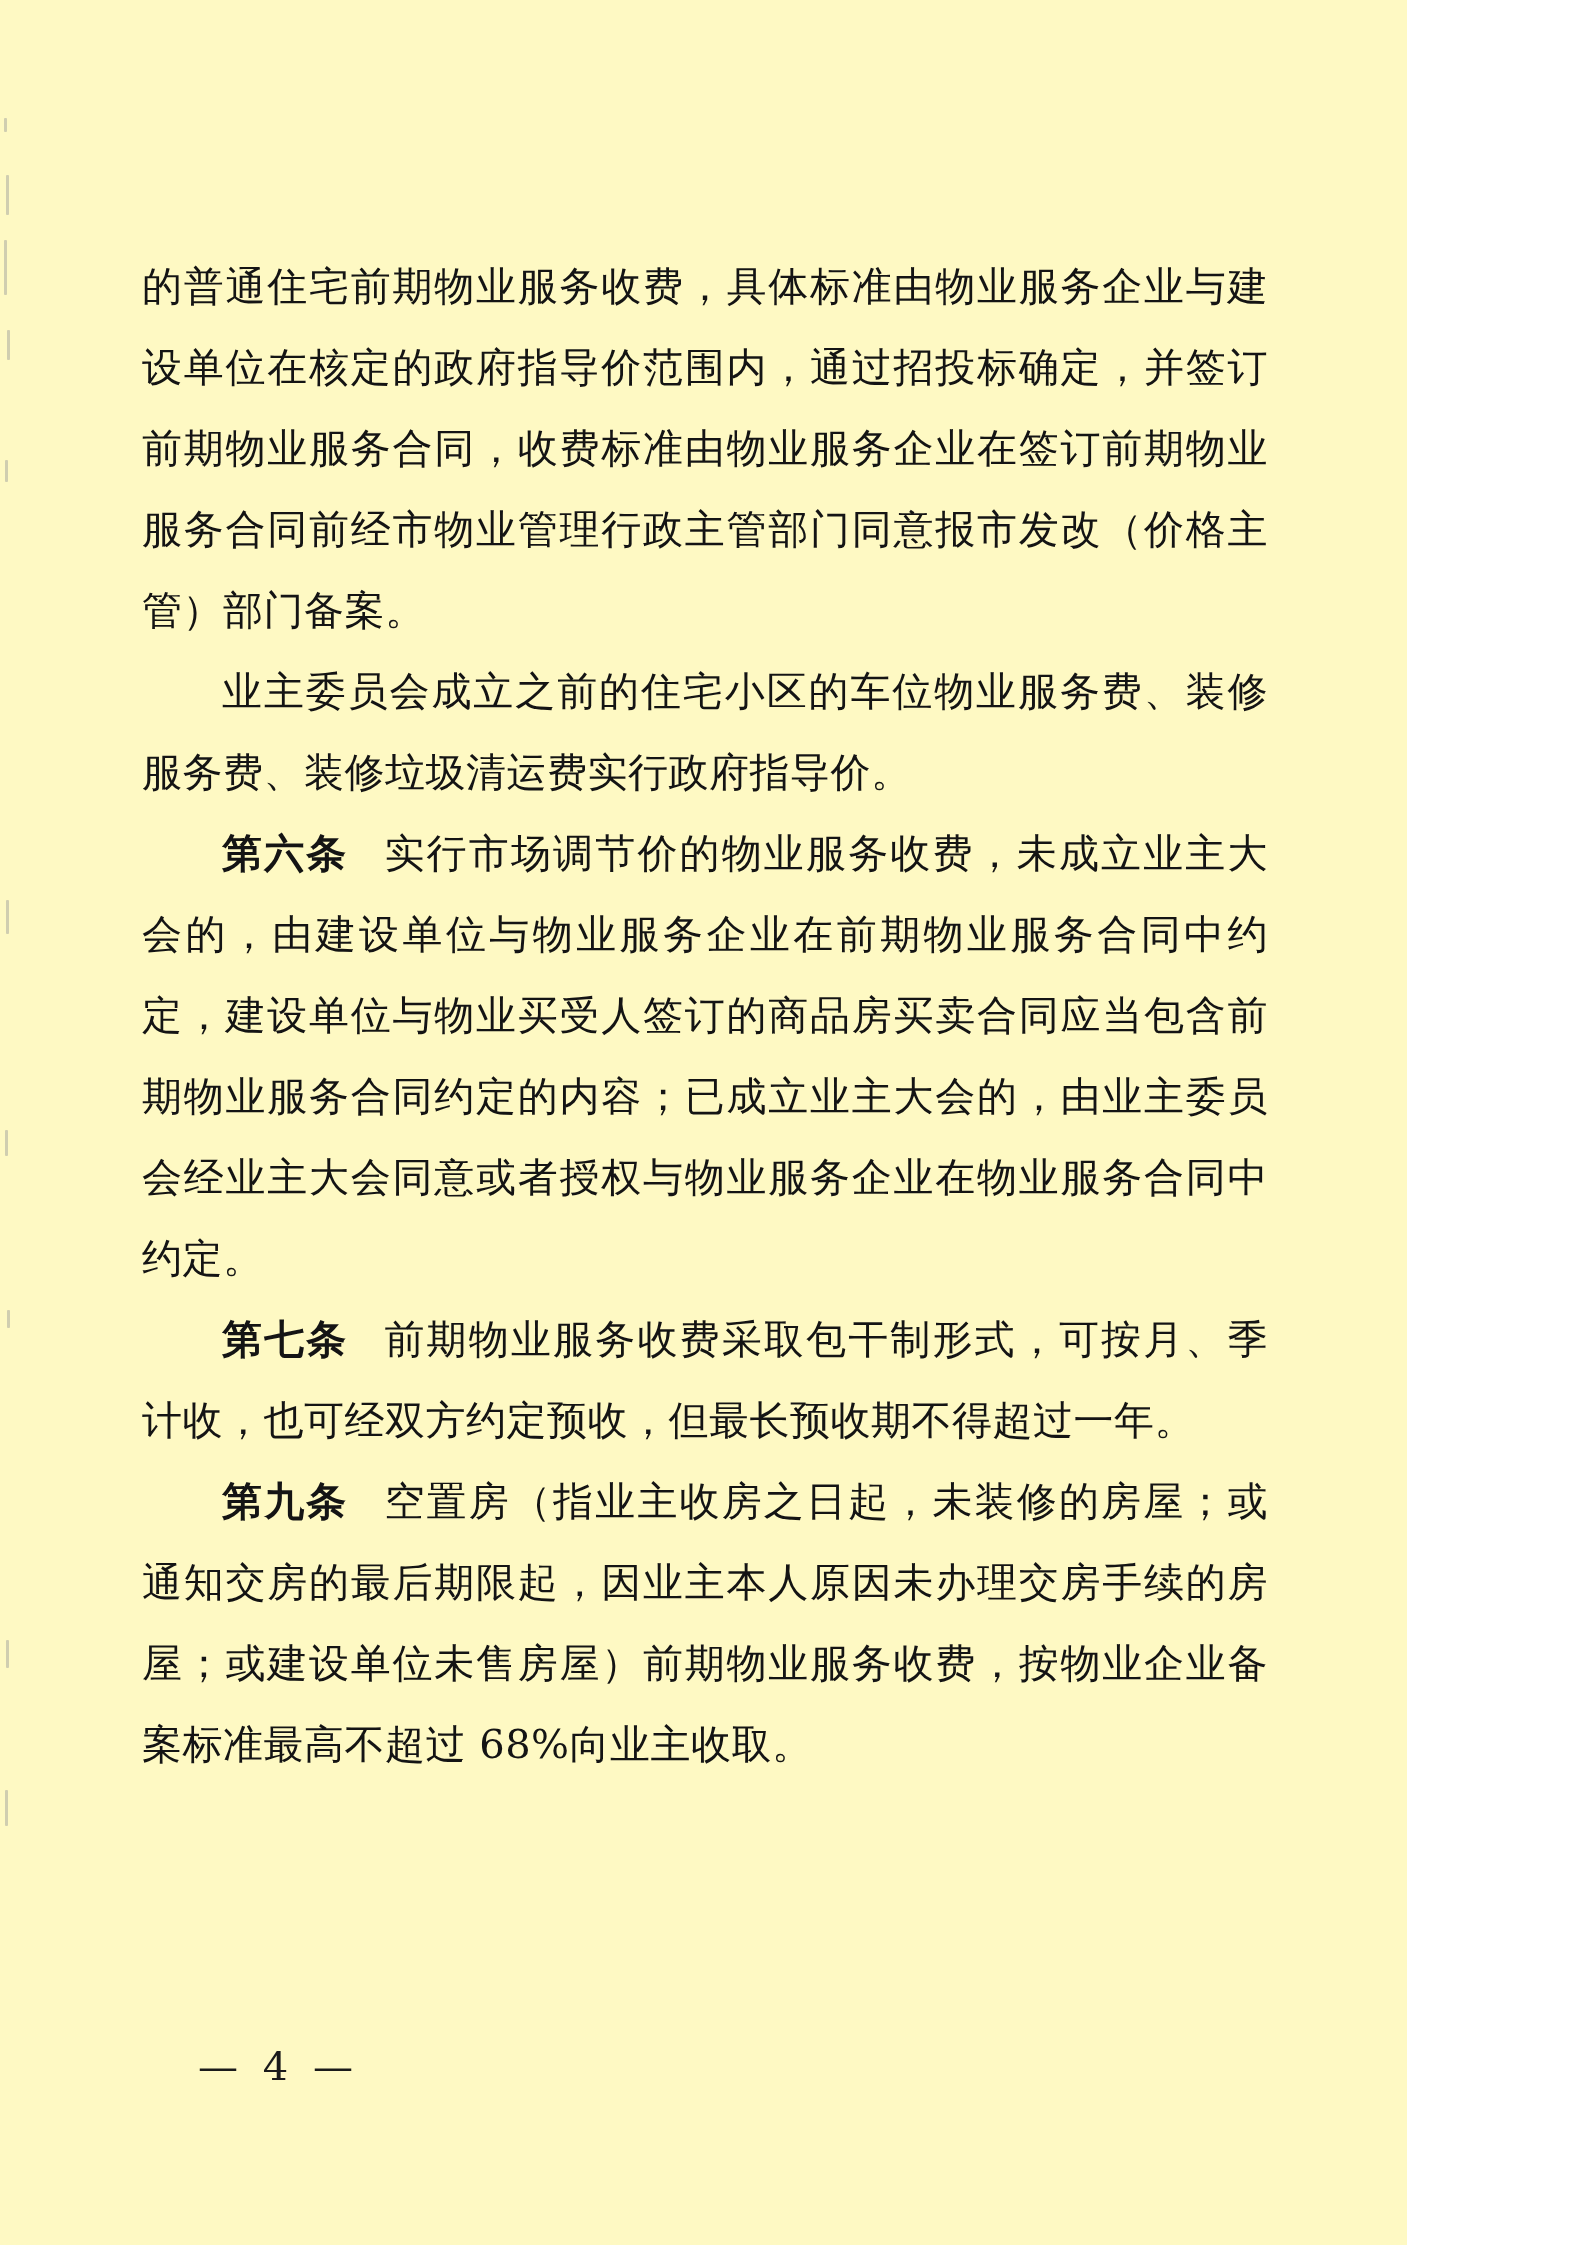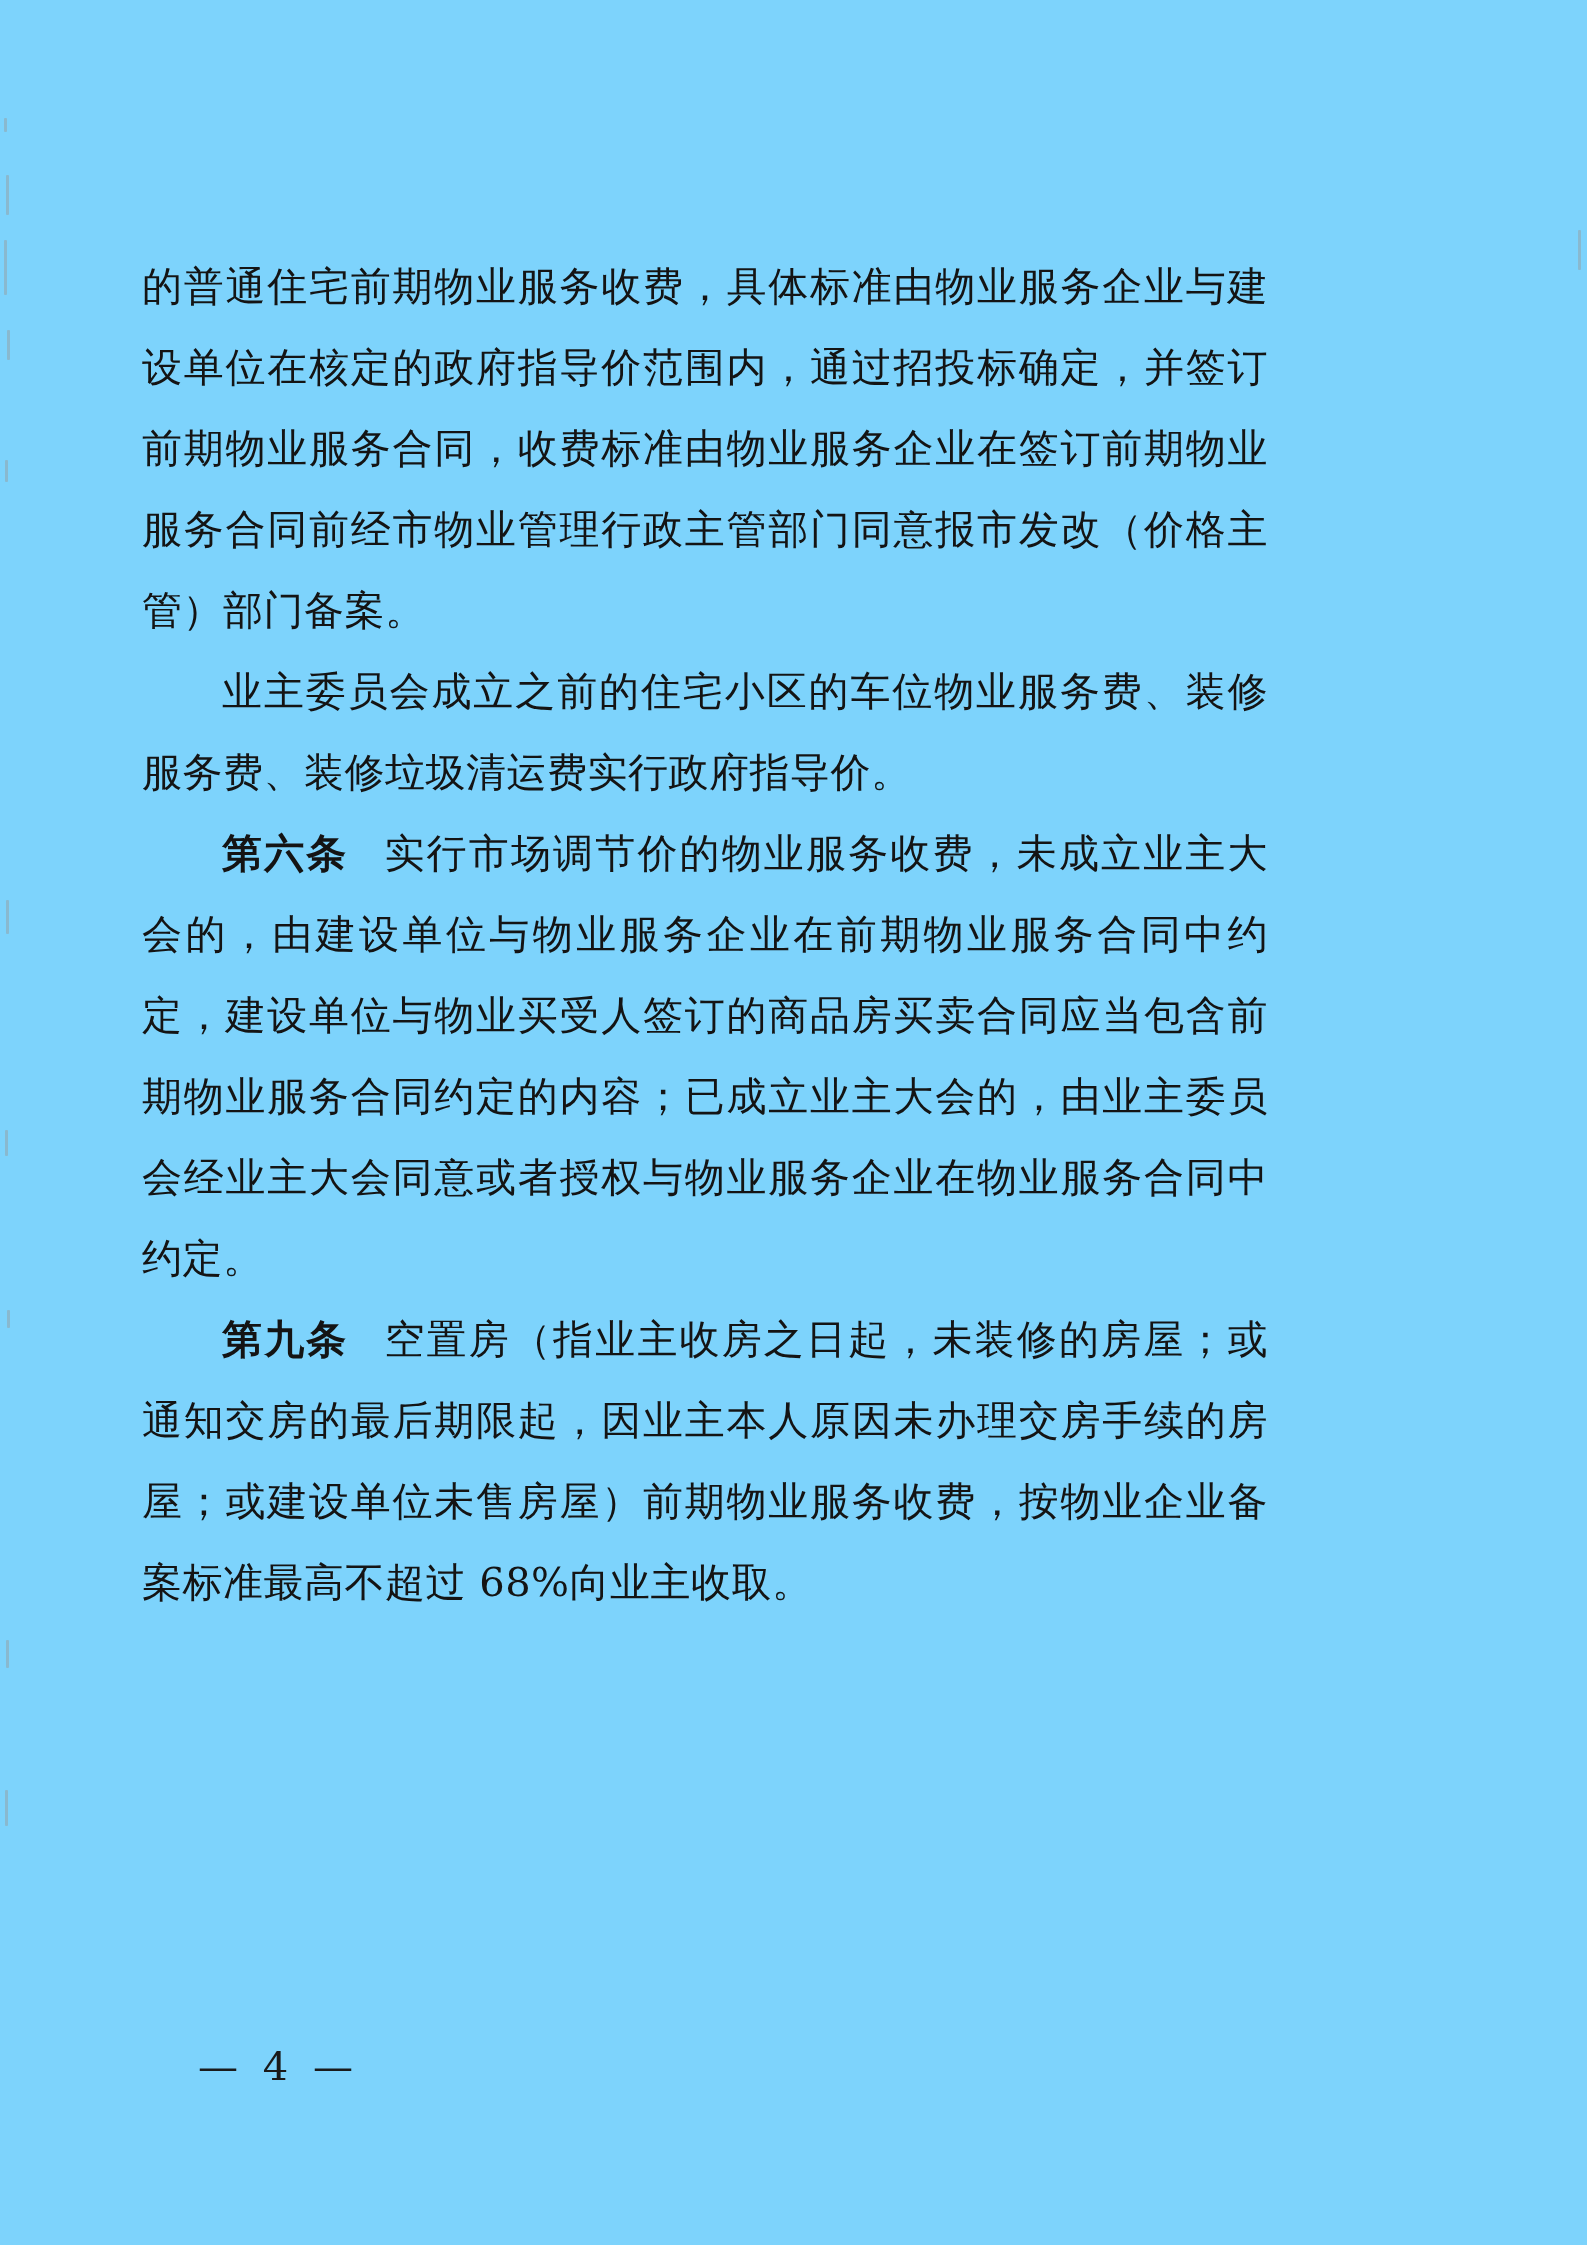--- a/index.html
+++ b/index.html
@@ -2,23 +2,23 @@
 <html><head>
 <meta charset="utf-8">
 <style>
   html, body {
     margin: 0;
     padding: 0;
     background: #ffffff;
   }
   .page {
     position: relative;
-    width: 1587px;
+    width: 1407px;
     height: 2245px;
-    background: #7dd3fc;
+    background: #fef9c3;
     overflow: hidden;
     font-family: "DejaVu Serif", "Liberation Serif", serif;
     color: #141414;
   }
   .body-text {
     position: absolute;
     left: 142px;
     top: 246px;
     width: 1126px;
     font-size: 40px;
@@ -74,20 +74,21 @@
   <div class="artifact" style="left:1578px; top:230px; width:3px; height:40px;"></div>
 
   <div class="body-text">
 
     <p class="para no-indent"><span>的普通住宅前期物业服务收费，具体标准由物业服务企业与建设单位在核定的政府指导价范围内，通过招投标确定，并签订前期物业服务合同，收费标准由物业服务企业在签订前期物业服务合同前经市物业管理行政主管部门同意报市发改（价格主管）部门备案。</span></p>
 
     <p class="para"><span>业主委员会成立之前的住宅小区的车位物业服务费、装修服务费、装修垃圾清运费实行政府指导价。</span></p>
 
     <p class="para"><span class="term">第六条</span><span>实行市场调节价的物业服务收费，未成立业主大会的，由建设单位与物业服务企业在前期物业服务合同中约定，建设单位与物业买受人签订的商品房买卖合同应当包含前期物业服务合同约定的内容；已成立业主大会的，由业主委员会经业主大会同意或者授权与物业服务企业在物业服务合同中约定。</span></p>
 
+    <p class="para"><span class="term">第七条</span><span>前期物业服务收费采取包干制形式，可按月、季计收，也可经双方约定预收，但最长预收期不得超过一年。</span></p>
 
 
     <p class="para"><span class="term">第九条</span><span>空置房（指业主收房之日起，未装修的房屋；或通知交房的最后期限起，因业主本人原因未办理交房手续的房屋；或建设单位未售房屋）前期物业服务收费，按物业企业备案标准最高不超过 68%向业主收取。</span></p>
 
 
   </div>
 
   <div class="page-number">— 4 —</div>
 
 </div>

